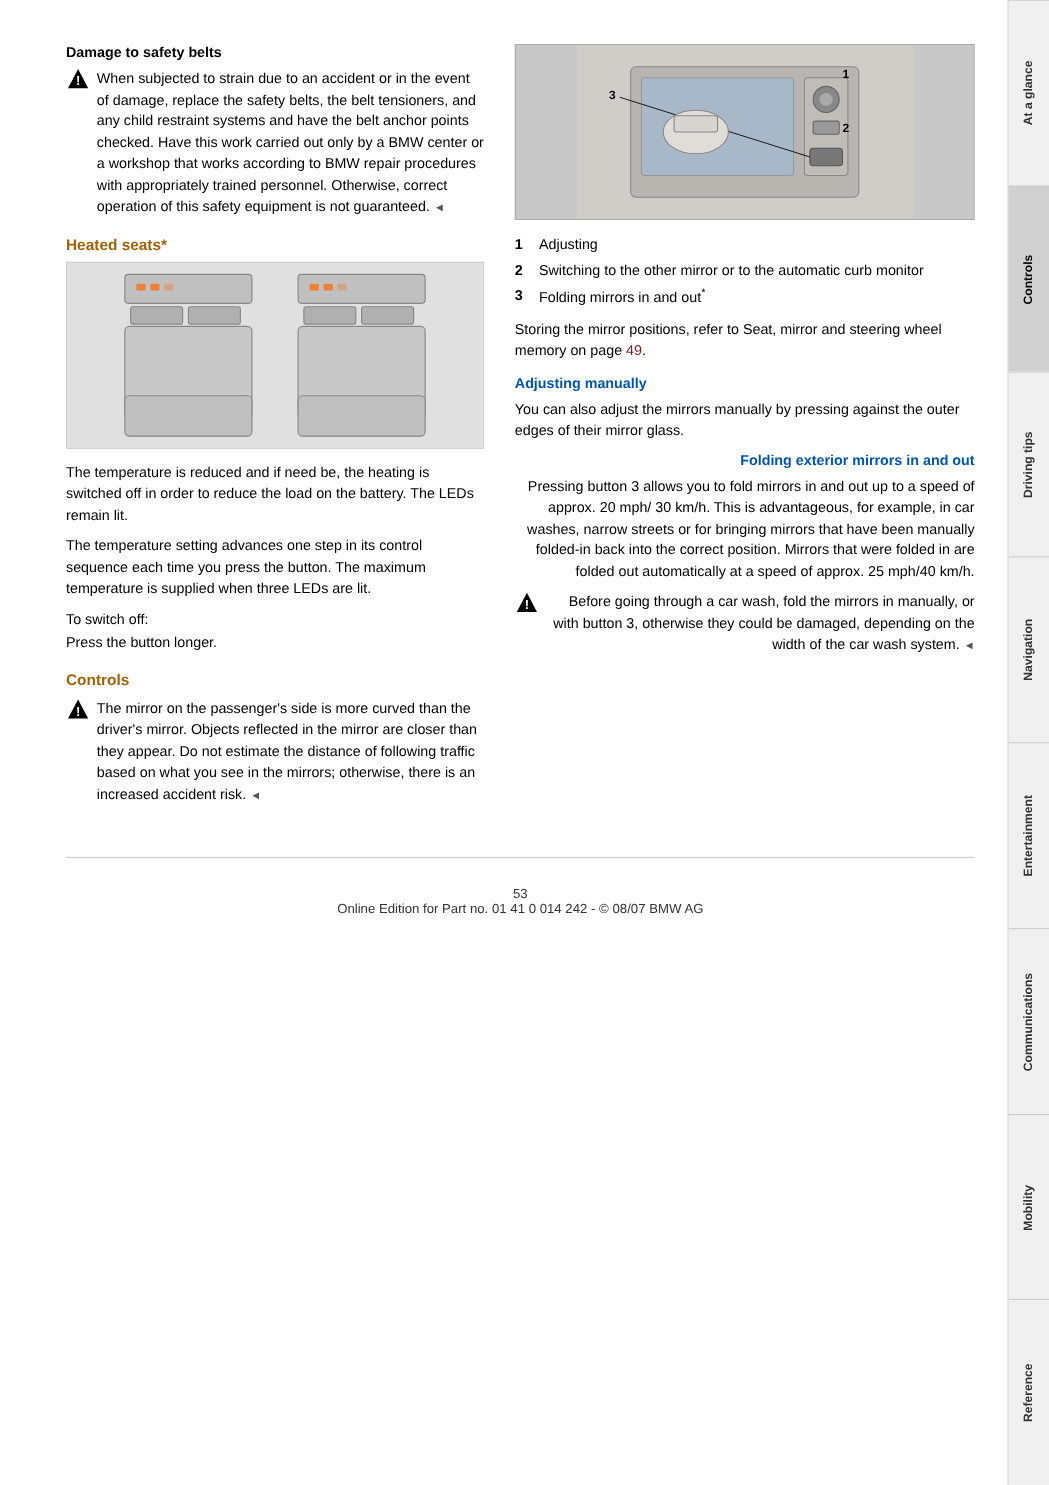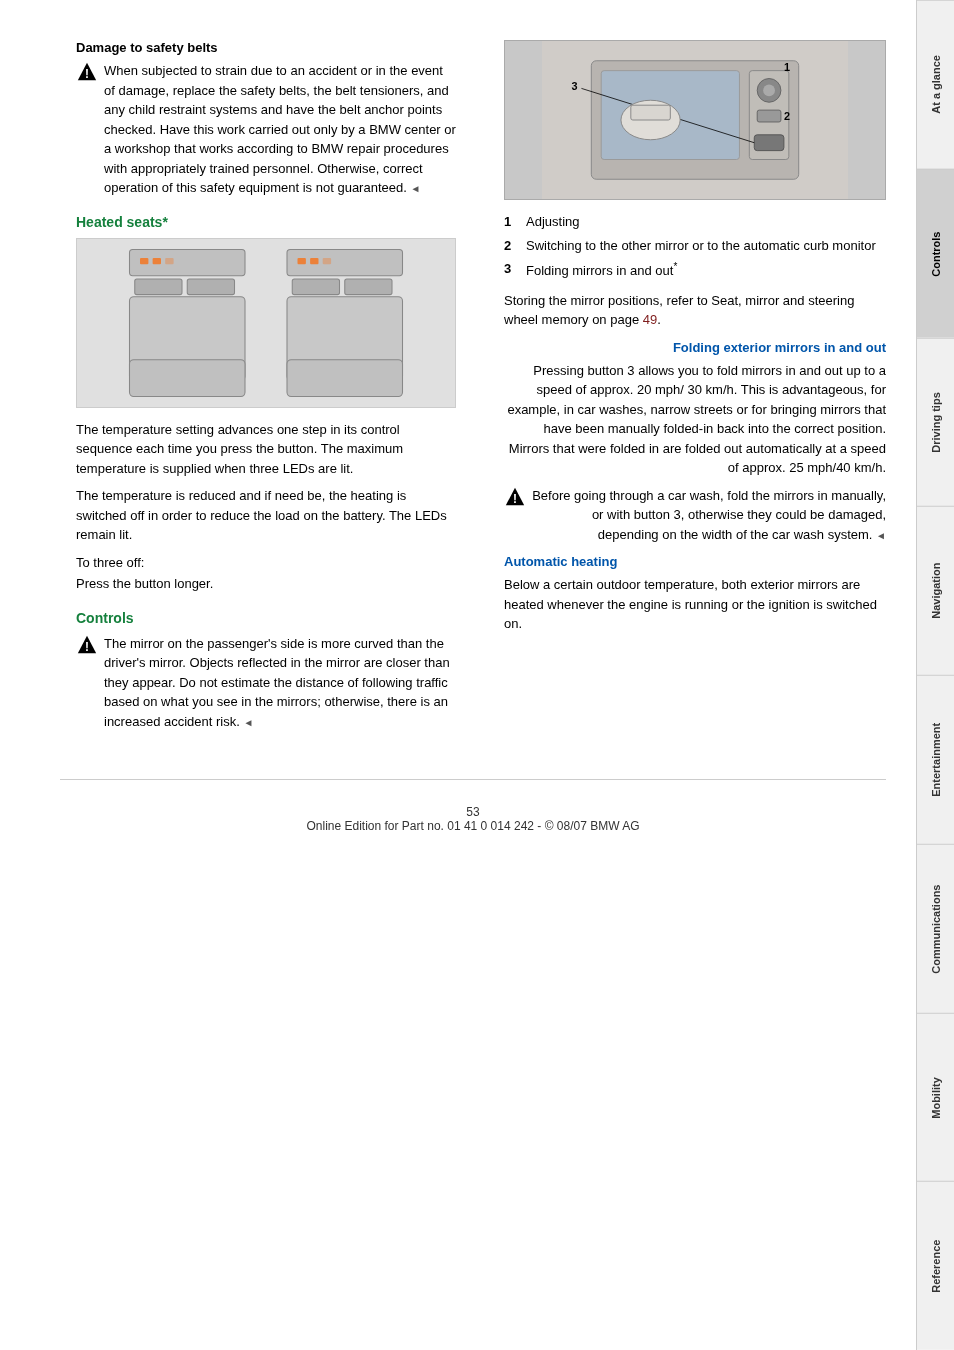--- a/index.html
+++ b/index.html
@@ -48,36 +48,35 @@
     }
 
     .sidebar-tab.active {
       background: #d0d0d0;
       color: #000;
     }
 
     
     .two-col {
       display: flex;
-      gap: 48px;
-      margin-left: 16px;
+      gap: 28px;
     }
 
     .left-col {
       flex: 1;
       max-width: 380px;
     }
 
     .right-col {
       flex: 1;
     }
 
     
     .section-title-blue {
-      color: #15803d;
+      color: #a16207;
       font-weight: bold;
       font-size: 14px;
       margin-bottom: 8px;
     }
 
     .section-title-black {
       font-weight: bold;
       font-size: 13px;
       margin-bottom: 6px;
     }
@@ -236,23 +235,23 @@
             <rect x="30" y="18" width="8" height="6" rx="1" fill="#ff6600" opacity="0.7"></rect>
             <rect x="42" y="18" width="8" height="6" rx="1" fill="#ff6600" opacity="0.7"></rect>
             <rect x="54" y="18" width="8" height="6" rx="1" fill="#ff6600" opacity="0.3"></rect>
 
             <rect x="180" y="18" width="8" height="6" rx="1" fill="#ff6600" opacity="0.7"></rect>
             <rect x="192" y="18" width="8" height="6" rx="1" fill="#ff6600" opacity="0.7"></rect>
             <rect x="204" y="18" width="8" height="6" rx="1" fill="#ff6600" opacity="0.3"></rect>
           </svg>
         </div>
 
+        <p>The temperature is reduced and if need be, the heating is switched off in order to reduce the load on the battery. The LEDs remain lit.</p>
         <p>The temperature setting advances one step in its control sequence each time you press the button. The maximum temperature is supplied when three LEDs are lit.</p>
-        <p>The temperature is reduced and if need be, the heating is switched off in order to reduce the load on the battery. The LEDs remain lit.</p>
-        <p class="to-switch-off">To three off:</p>
+        <p class="to-switch-off">To switch off:</p>
         <p>Press the button longer.</p>
       </div>
 
       <div style="margin-top:16px;">
         <div class="section-title-blue">Controls</div>
         <div class="warning-block">
           <svg class="warning-triangle" viewBox="0 0 24 24">
             <polygon points="12,2 22,21 2,21" fill="#000"></polygon>
             <text x="12" y="18" text-anchor="middle" font-size="13" fill="white" font-weight="bold">!</text>
           </svg>
@@ -310,40 +309,40 @@
         <li>
           <span class="num">3</span>
           <span>Folding mirrors in and out<sup>*</sup></span>
         </li>
       </ul>
 
       <p>
         <span>Storing the mirror positions, refer to Seat, mirror and steering wheel memory on page </span><a class="page-link">49</a><span>.</span>
       </p>
 
+      <div style="margin-top:12px;">
+        <div class="subsection-title-blue">Adjusting manually</div>
+        <p>You can also adjust the mirrors manually by pressing against the outer edges of their mirror glass.</p>
+      </div>
 
       <div style="margin-top:10px;text-align:right;">
         <div class="subsection-title-blue">Folding exterior mirrors in and out</div>
         <p>Pressing button 3 allows you to fold mirrors in and out up to a speed of approx. 20 mph/ 30 km/h. This is advantageous, for example, in car washes, narrow streets or for bringing mirrors that have been manually folded-in back into the correct position. Mirrors that were folded in are folded out automatically at a speed of approx. 25 mph/40 km/h.</p>
         <div class="warning-block">
           <svg class="warning-triangle" viewBox="0 0 24 24">
             <polygon points="12,2 22,21 2,21" fill="#000"></polygon>
             <text x="12" y="18" text-anchor="middle" font-size="13" fill="white" font-weight="bold">!</text>
           </svg>
           <span class="warning-text">
             <span>Before going through a car wash, fold the mirrors in manually, or with button 3, otherwise they could be damaged, depending on the width of the car wash system.</span>
             <span class="end-mark">◄</span>
           </span>
         </div>
       </div>
 
-      <div style="margin-top:10px;">
-        <div class="subsection-title-blue">Automatic heating</div>
-        <p>Below a certain outdoor temperature, both exterior mirrors are heated whenever the engine is running or the ignition is switched on.</p>
-      </div>
 
     </div>
   </div>
 
   <div class="page-footer">
     <span>53</span>
     <br>
     <span>Online Edition for Part no. 01 41 0 014 242 - © 08/07 BMW AG</span>
   </div>
 </div>

